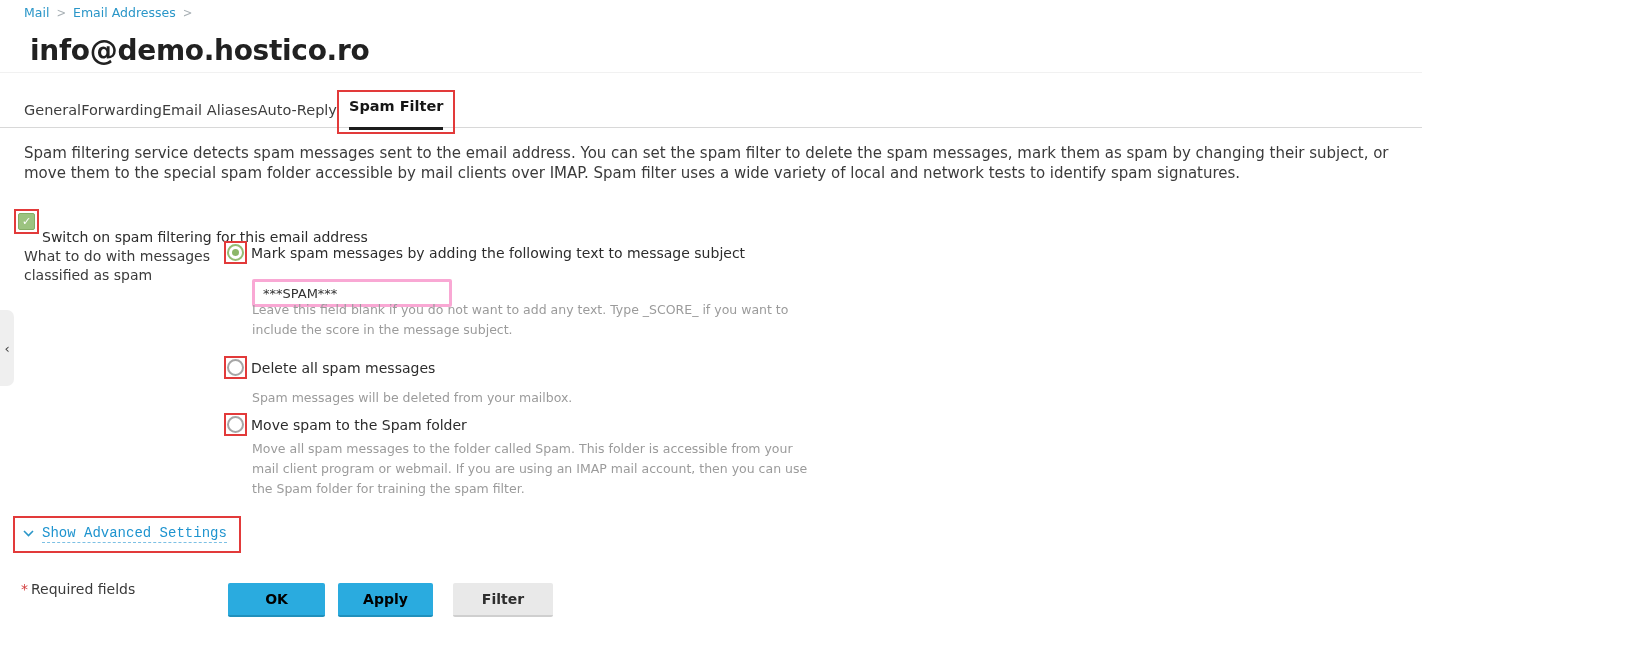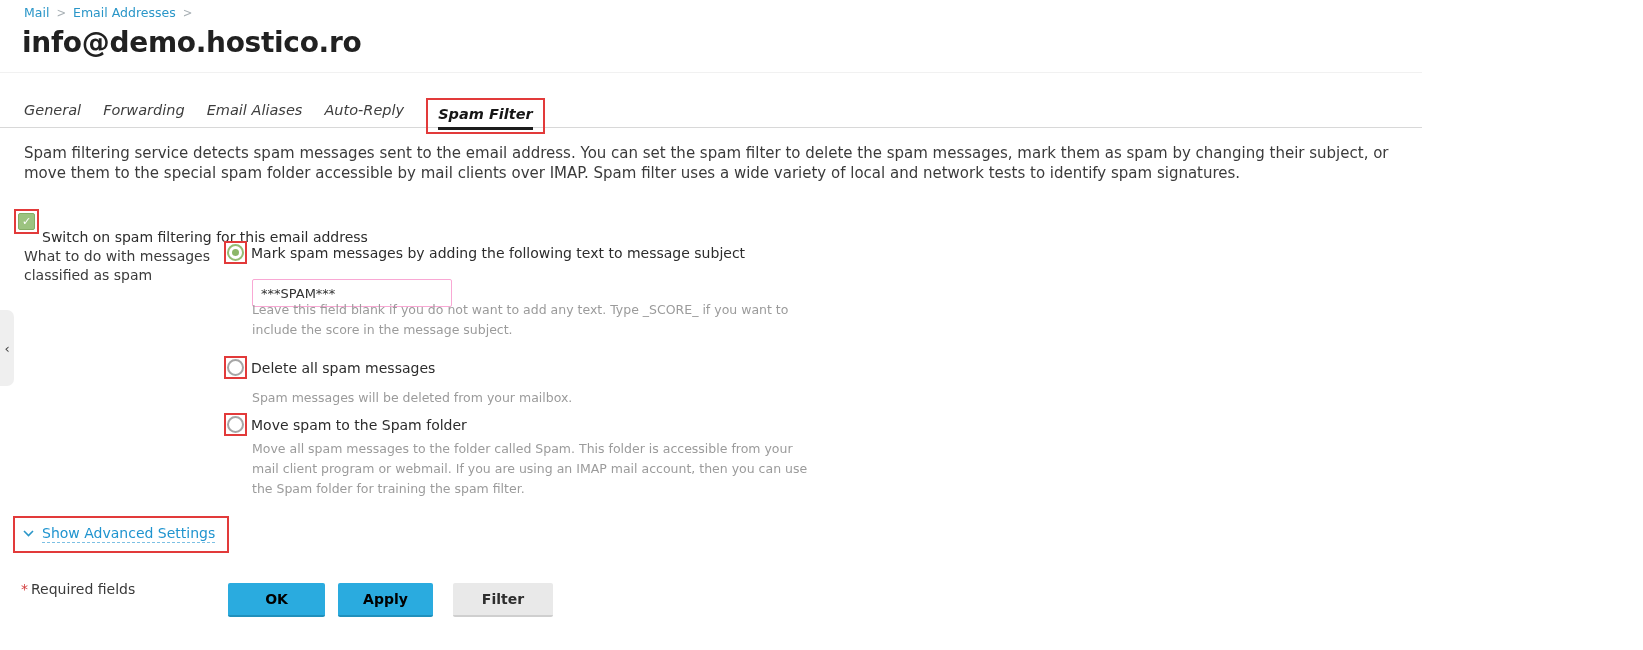--- a/index.html
+++ b/index.html
@@ -5,29 +5,29 @@
   html,body { margin:0; padding:0; background:#fff; }
   .screen {
     position:relative; width:1422px; height:650px; background:#ffffff;
     font-family:"DejaVu Sans", sans-serif; overflow:hidden; color:#333;
   }
   
   .breadcrumb { position:absolute; top:5px; left:24px; font-size:12.5px; display:flex; gap:7px; align-items:center; }
   .breadcrumb .crumb { color:#2a96c8; text-decoration:none; cursor:pointer; }
   .breadcrumb .sep { color:#a8b0b5; font-size:11.5px; }
   
-  .title { position:absolute; top:26px; left:22px; margin:0; font-size:28px; font-weight:700; color:#212121; letter-spacing:-0.3px; }
+  .title { position:absolute; top:26px; left:22px; margin:8px; font-size:28px; font-weight:700; color:#212121; letter-spacing:-0.3px; }
   .header-divider { position:absolute; top:72px; left:0; width:100%; height:1px; background:#f1f1f1; }
   
   .tabbar { position:absolute; top:94px; left:0; right:0; height:34px; box-sizing:border-box;
-            display:flex; align-items:flex-end; gap:22px; padding-left:24px; border-bottom:1px solid #d8d8d8;font-style:italic; }
+            display:flex; align-items:flex-end; padding-left:24px; border-bottom:1px solid #d8d8d8; }
   .tab { font-size:14.5px; color:#3e3e3e; padding-bottom:9px; cursor:pointer; white-space:nowrap; }
   .annotation-box { border:2px solid #e23a3a; display:inline-flex; align-items:center; justify-content:center; }
   .tab-annotation { padding:6px 10px 2px; margin-bottom:-7px; background:transparent; }
-  .tab-active { font-weight:700; color:#161616; padding-bottom:5px; border-bottom:3px solid #1d1d1d; }
+  .tab-active { font-weight:700; color:#161616; padding-bottom:13px; border-bottom:3px solid #1d1d1d; }
   
   .description { position:absolute; top:143px; left:24px; right:30px; margin:0; font-size:15px; line-height:20px; color:#3b3b3b; }
   
   .switch-row { position:absolute; top:197px; left:14px; display:flex; align-items:center; }
   .cb-annotation { padding:2px; }
   .checkbox { width:17px; height:17px; background:#9cc380; border:1px solid #85ad66; border-radius:2px;
               display:flex; align-items:center; justify-content:center; box-sizing:border-box; cursor:pointer; }
   .check { color:#fff; font-size:11px; font-weight:700; line-height:1; }
   .switch-label { font-size:14px; color:#2c2c2c; margin-left:3px; cursor:pointer;margin-top:32px; }
   
@@ -37,27 +37,27 @@
   .opt2 { top:356px; left:224px;justify-content:space-between; }
   .opt3 { top:413px; left:224px; }
   .radio-annotation { padding:1px; }
   .radio { width:17px; height:17px; border-radius:50%; background:#fff; box-sizing:border-box;
            display:flex; align-items:center; justify-content:center; cursor:pointer; }
   .radio.selected { border:2px solid #94bd74; }
   .radio.unselected { border:2px solid #a6a6a6; }
   .radio .dot { width:7px; height:7px; border-radius:50%; background:#8cb768; }
   .option-label { font-size:14px; color:#2c2c2c; margin-left:4px; cursor:pointer; white-space:nowrap; }
   .subject-input { position:absolute; top:279px; left:252px; width:200px; height:28px; box-sizing:border-box;
-                   border:1px solid #f9a8d4; border-radius:2px; padding:3px 8px; font-family:inherit; font-size:13px; color:#333; background:#fff; }
+                   border:3px solid #f9a8d4; border-radius:2px; padding:3px 8px; font-family:inherit; font-size:13px; color:#333; background:#fff; }
   .help { position:absolute; left:252px; font-size:12.5px; line-height:20px; color:#9b9b9b; white-space:pre-line; }
   .help1 { top:300px; }
   .help2 { top:388px; }
   .help3 { top:439px; }
   
-  .advanced-annotation { position:absolute; top:516px; left:13px; padding:7px 12px 8px 8px; gap:8px; }
+  .advanced-annotation { position:absolute; top:516px; left:13px; padding:7px 12px 8px 8px; gap:8px;font-family:Liberation Mono, monospace; }
   .advanced-link { font-size:14px; color:#1f94cf; border-bottom:1px dashed #7cc0e4; cursor:pointer; line-height:1.2; }
   .chev-down { display:flex; align-items:center; }
   
   .required-note { position:absolute; top:581px; left:21px; font-size:14px; color:#3a3a3a; }
   .required-note .asterisk { color:#d23b3b; margin-right:3px; }
   .button-row { position:absolute; top:583px; left:228px; display:flex; }
   .btn { height:34px; border:none; border-radius:2px; font-family:inherit; font-size:14px; font-weight:700;
          cursor:pointer; display:flex; align-items:center; justify-content:center; box-sizing:border-box; }
   .btn-primary { background:#2aabdf; color:#000000; border-bottom:2px solid #2090bc; }
   .btn-ok { width:97px; margin-right:13px; }

